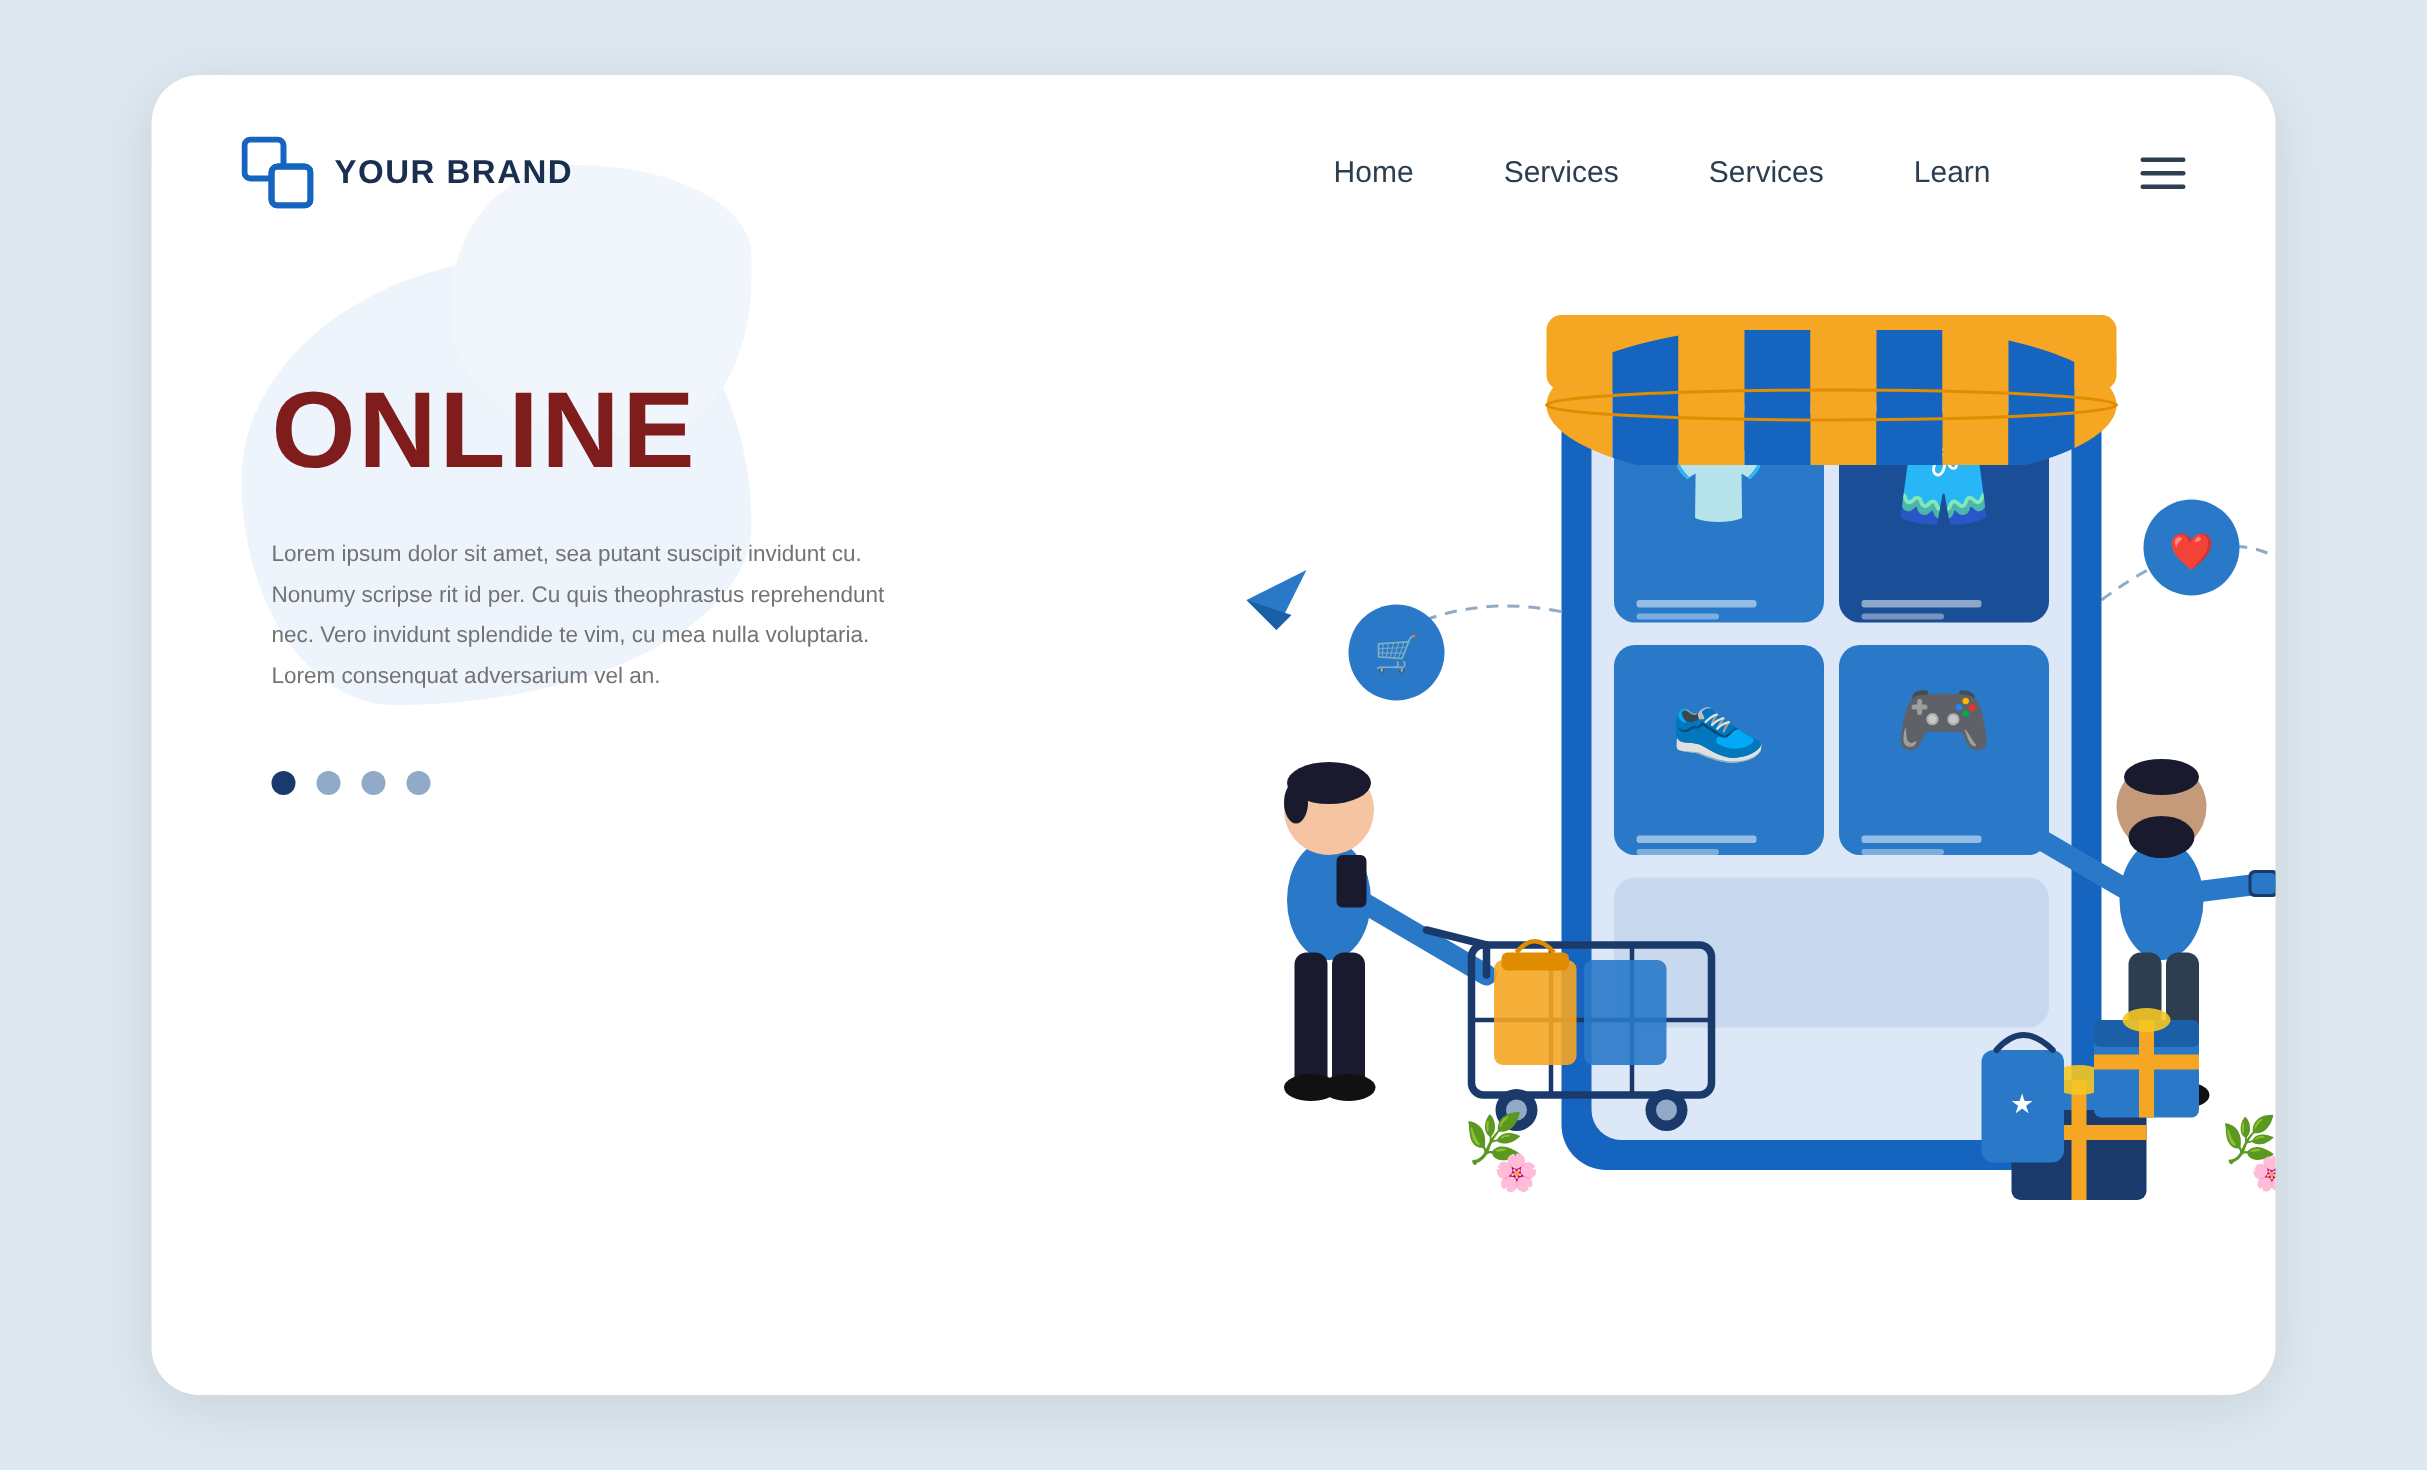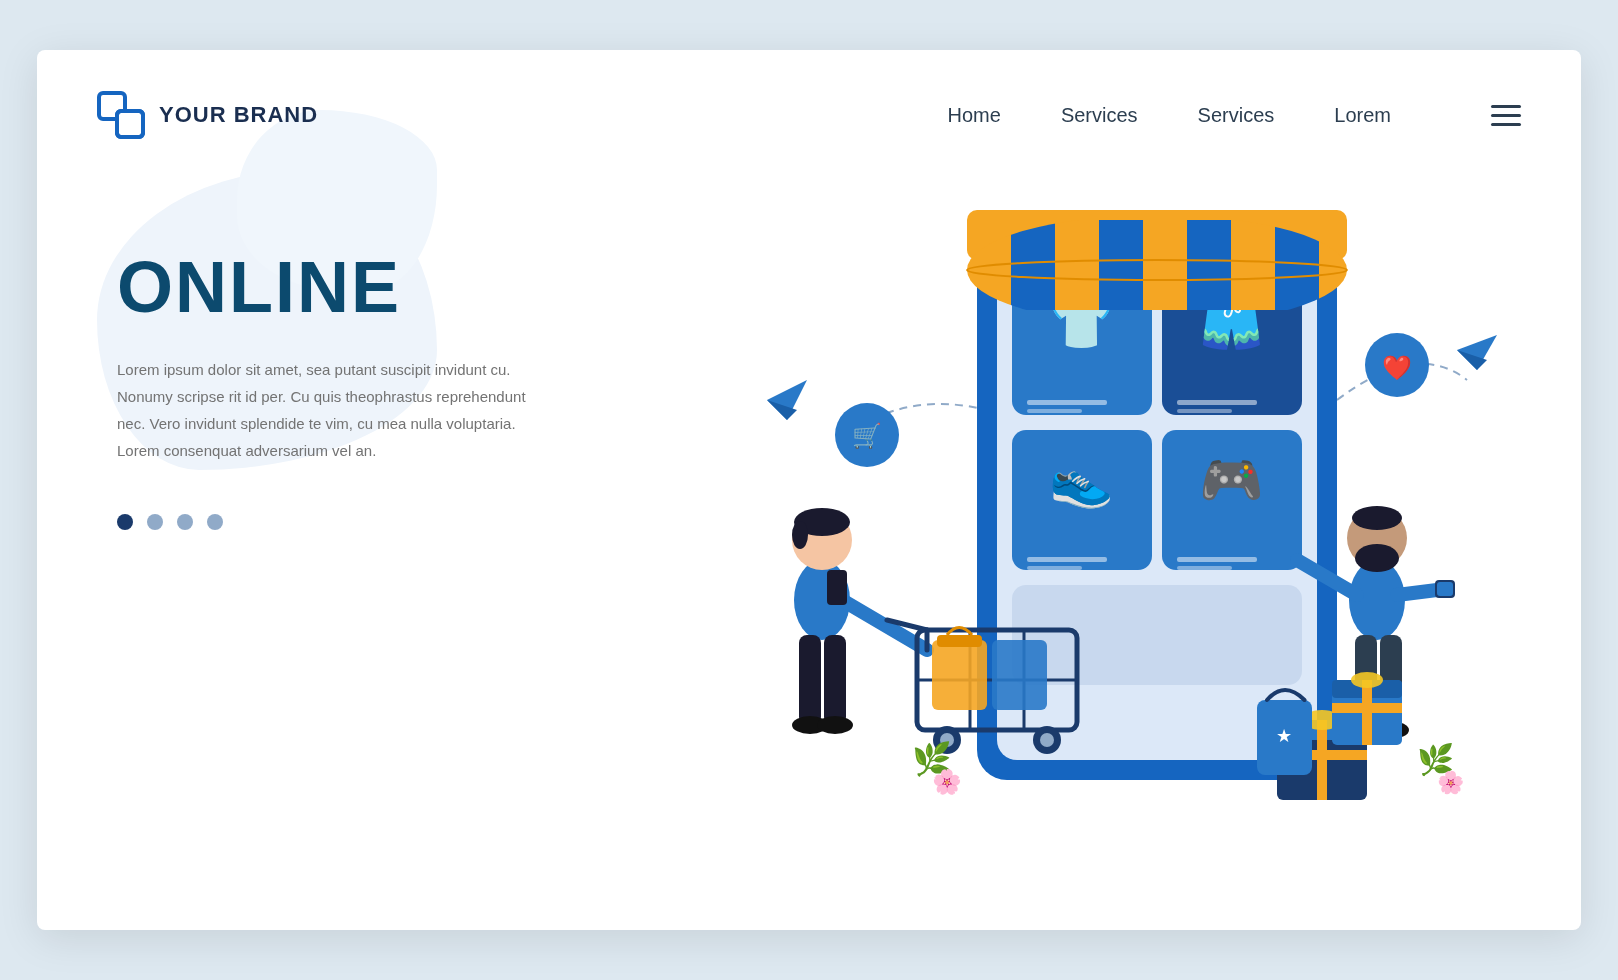--- a/index.html
+++ b/index.html
@@ -7,24 +7,24 @@
       width: 1618px;
       height: 980px;
       background: #dde8f0;
       display: flex;
       align-items: center;
       justify-content: center;
       font-family: 'Arial', sans-serif;
       overflow: hidden;
     }
     .card {
-      width: 1544px;
+      width: 1416px;
       height: 880px;
       background: #ffffff;
-      border-radius: 8px;
+      border-radius: 32px;
       position: relative;
       overflow: hidden;
       box-shadow: 0 8px 40px rgba(0,0,0,0.1);
     }
 
     
     .blob1 {
       position: absolute;
       top: 120px;
       left: 60px;
@@ -111,21 +111,21 @@
     
     .left-panel {
       width: 480px;
       flex-shrink: 0;
       padding-top: 60px;
       z-index: 10;
     }
     .hero-title {
       font-size: 72px;
       font-weight: 900;
-      color: #0c4a6e;
+      color: #7f1d1d;
       line-height: 1.05;
       text-transform: uppercase;
       letter-spacing: 2px;
       margin-bottom: 30px;
     }
     .hero-desc {
       font-size: 15px;
       color: #737373;
       line-height: 1.8;
       max-width: 420px;
@@ -179,21 +179,21 @@
         <rect x="2" y="2" width="26" height="26" rx="4" stroke="#1565c0" stroke-width="4" fill="none"></rect>
         <rect x="20" y="20" width="26" height="26" rx="4" stroke="#1565c0" stroke-width="4" fill="white"></rect>
         <rect x="20" y="20" width="26" height="26" rx="4" stroke="#1565c0" stroke-width="4" fill="none"></rect>
       </svg>
       <span class="brand-name">YOUR BRAND</span>
     </div>
     <div class="nav-links">
       <a class="nav-link" href="#">Home</a>
       <a class="nav-link" href="#">Services</a>
       <a class="nav-link" href="#">Services</a>
-      <a class="nav-link" href="#">Lorem</a>
+      <a class="nav-link" href="#">Learn</a>
       <div class="hamburger">
         <span></span>
         <span></span>
         <span></span>
       </div>
     </div>
   </nav>
 
   <div class="main">
 

